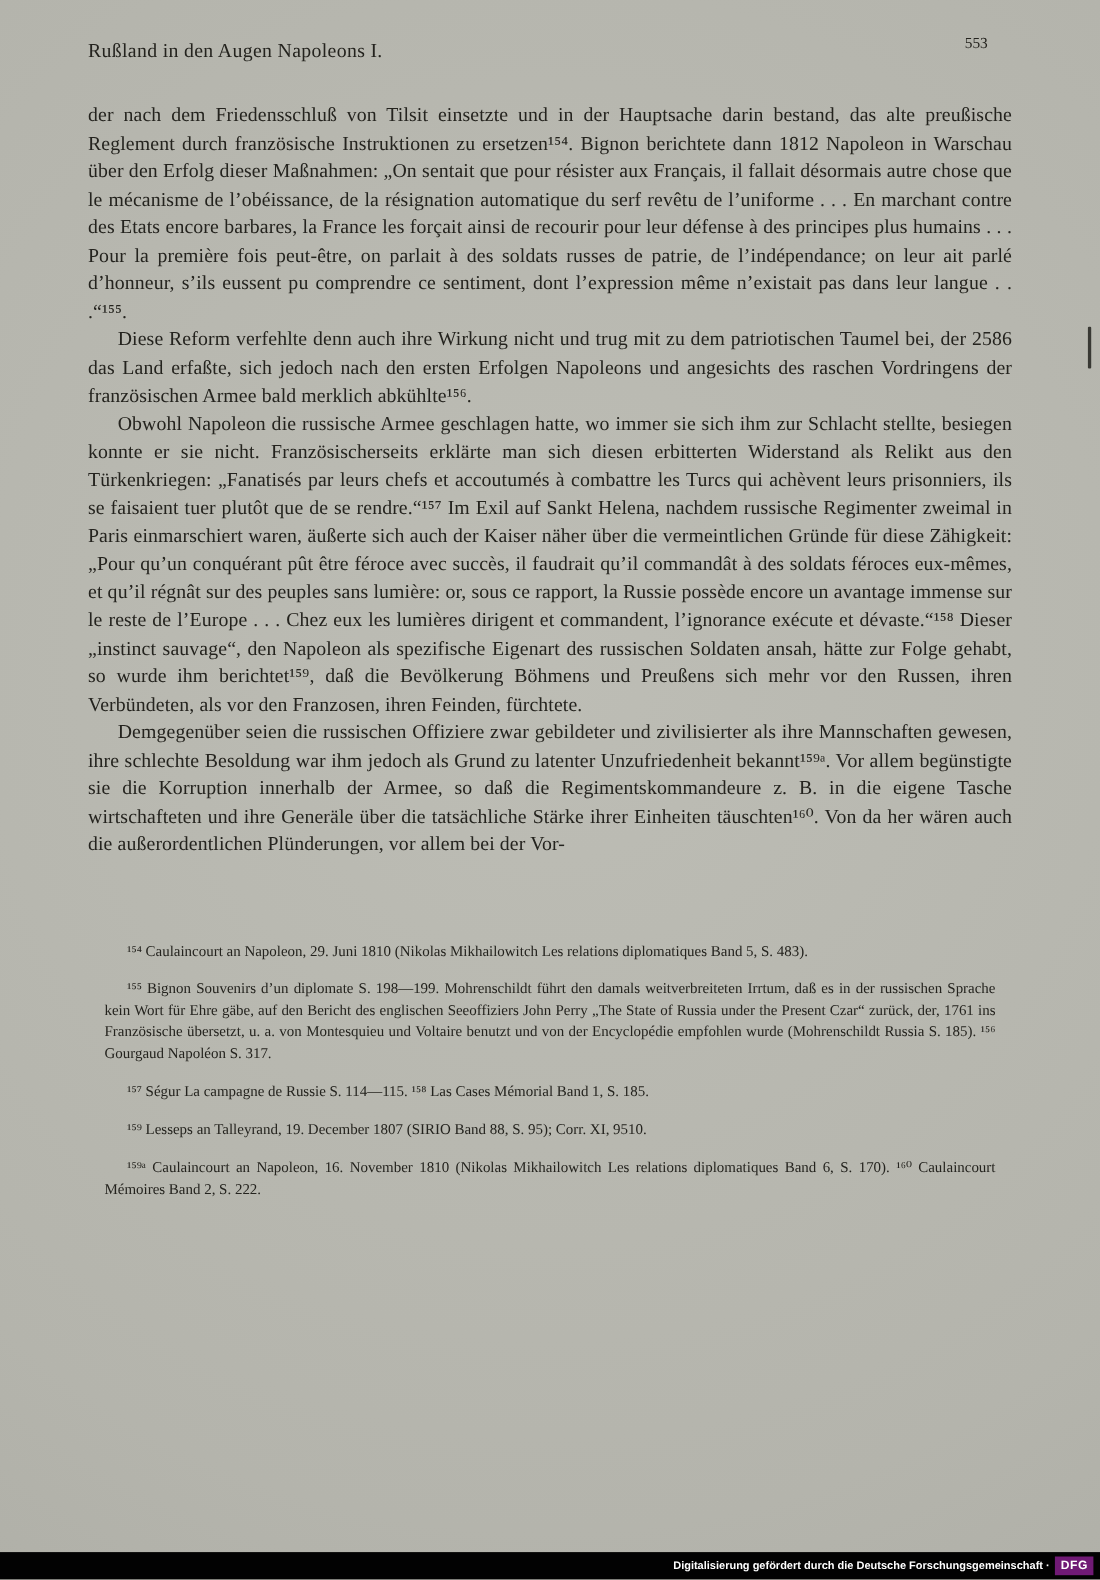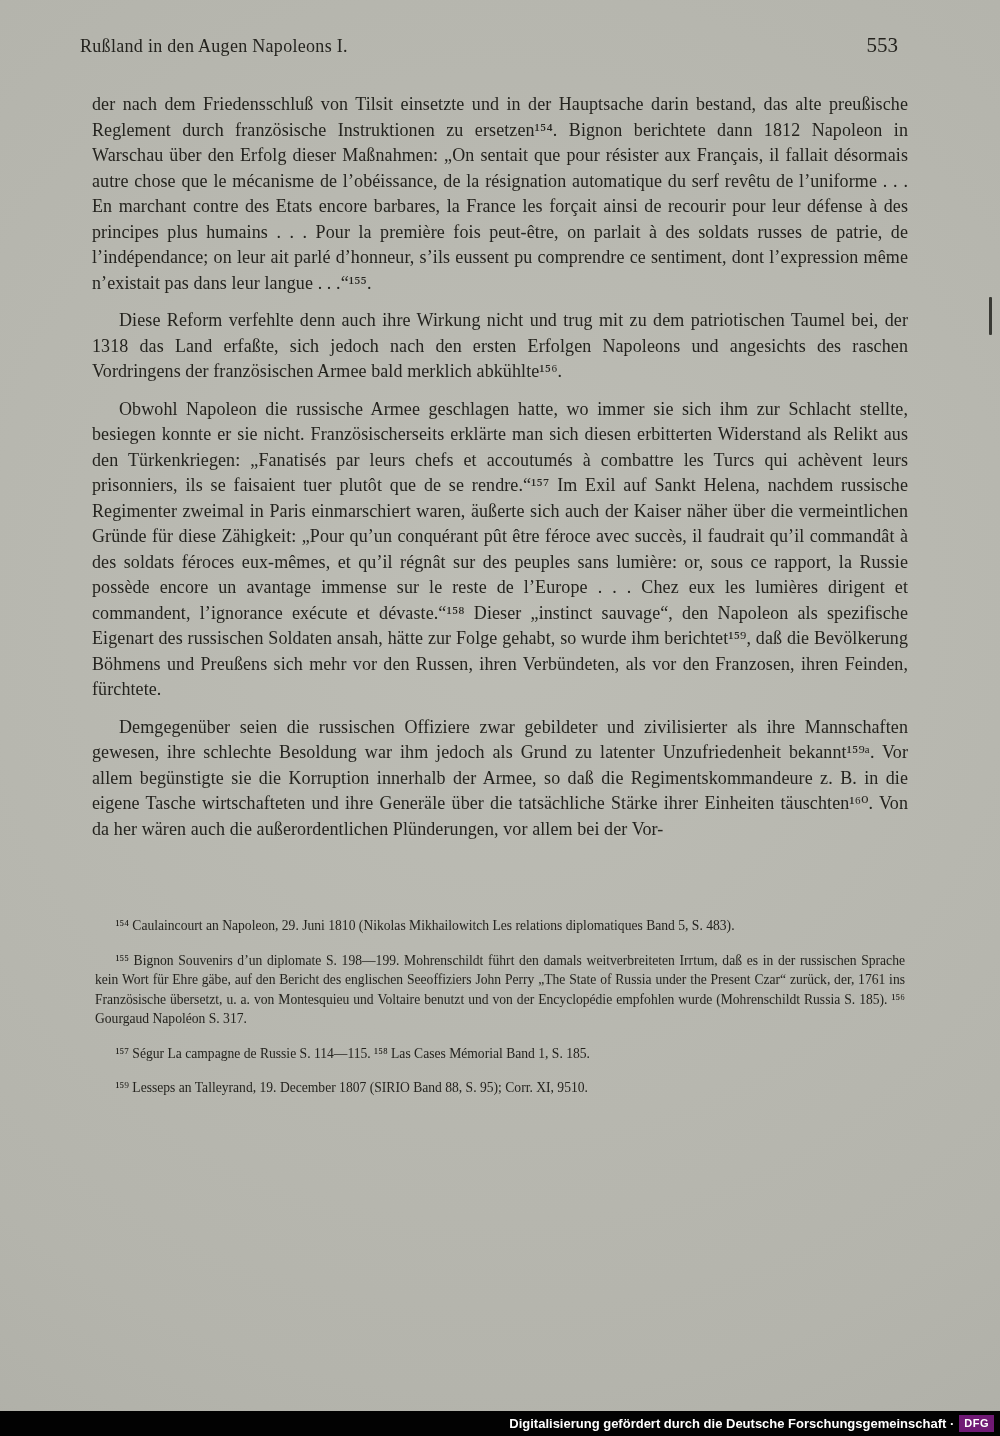--- a/index.html
+++ b/index.html
@@ -26,31 +26,31 @@
     height: 26px;
   }
   .running-title {
     font-size: 18px;
     letter-spacing: 0.3px;
   }
   .page-number {
     position: absolute;
     right: 22px;
     top: -3px;
-    font-size: 21px;
+    font-size: 14px;
   }
   .text-block {
     margin: 30px 80px 0 80px;
     font-size: 18px;
     line-height: 25.5px;
     text-align: justify;
     letter-spacing: 0.1px;
   }
   .para {
-    margin: 12px;
+    margin: 0;
     text-indent: 1.5em;
   }
   .para.no-indent {
     text-indent: 0;
   }
   .footnotes {
     margin: 74px 80px 0 80px;
     font-size: 13.6px;
     line-height: 19.5px;
     text-align: justify;
@@ -78,21 +78,21 @@
     background: #020202;
     display: flex;
     align-items: center;
     justify-content: flex-end;
     gap: 5px;
     padding-right: 6px;
     font-family: "Liberation Sans", sans-serif;
   }
   .credit {
     color: #ffffff;
-    font-size: 13px;
+    font-size: 10px;
     font-weight: 700;
     padding-left: 13px;
   }
   .dfg-logo {
     background: #701a75;
     color: #ffffff;
     font-weight: 700;
     font-size: 11px;
     line-height: 1;
     padding: 3px 5px;
@@ -104,30 +104,31 @@
 
 <div class="page">
 
   <header class="page-header">
     <div class="running-title">Rußland in den Augen Napoleons I.</div>
     <div class="page-number">553</div>
   </header>
 
   <main class="text-block">
     <p class="para no-indent">der nach dem Friedensschluß von Tilsit einsetzte und in der Hauptsache darin bestand, das alte preußische Reglement durch französische Instruktionen zu ersetzen¹⁵⁴. Bignon berichtete dann 1812 Napoleon in Warschau über den Erfolg dieser Maßnahmen: „On sentait que pour résister aux Français, il fallait désormais autre chose que le mécanisme de l’obéissance, de la résignation automatique du serf revêtu de l’uniforme . . . En marchant contre des Etats encore barbares, la France les forçait ainsi de recourir pour leur défense à des principes plus humains . . . Pour la première fois peut-être, on parlait à des soldats russes de patrie, de l’indépendance; on leur ait parlé d’honneur, s’ils eussent pu comprendre ce sentiment, dont l’expression même n’existait pas dans leur langue . . .“¹⁵⁵.</p>
-    <p class="para">Diese Reform verfehlte denn auch ihre Wirkung nicht und trug mit zu dem patriotischen Taumel bei, der 1318 das Land erfaßte, sich jedoch nach den ersten Erfolgen Napoleons und angesichts des raschen Vordringens der französischen Armee bald merklich abkühlte¹⁵⁶.</p>
+    <p class="para">Diese Reform verfehlte denn auch ihre Wirkung nicht und trug mit zu dem patriotischen Taumel bei, der 2586 das Land erfaßte, sich jedoch nach den ersten Erfolgen Napoleons und angesichts des raschen Vordringens der französischen Armee bald merklich abkühlte¹⁵⁶.</p>
     <p class="para">Obwohl Napoleon die russische Armee geschlagen hatte, wo immer sie sich ihm zur Schlacht stellte, besiegen konnte er sie nicht. Französischerseits erklärte man sich diesen erbitterten Widerstand als Relikt aus den Türkenkriegen: „Fanatisés par leurs chefs et accoutumés à combattre les Turcs qui achèvent leurs prisonniers, ils se faisaient tuer plutôt que de se rendre.“¹⁵⁷ Im Exil auf Sankt Helena, nachdem russische Regimenter zweimal in Paris einmarschiert waren, äußerte sich auch der Kaiser näher über die vermeintlichen Gründe für diese Zähigkeit: „Pour qu’un conquérant pût être féroce avec succès, il faudrait qu’il commandât à des soldats féroces eux-mêmes, et qu’il régnât sur des peuples sans lumière: or, sous ce rapport, la Russie possède encore un avantage immense sur le reste de l’Europe . . . Chez eux les lumières dirigent et commandent, l’ignorance exécute et dévaste.“¹⁵⁸ Dieser „instinct sauvage“, den Napoleon als spezifische Eigenart des russischen Soldaten ansah, hätte zur Folge gehabt, so wurde ihm berichtet¹⁵⁹, daß die Bevölkerung Böhmens und Preußens sich mehr vor den Russen, ihren Verbündeten, als vor den Franzosen, ihren Feinden, fürchtete.</p>
     <p class="para">Demgegenüber seien die russischen Offiziere zwar gebildeter und zivilisierter als ihre Mannschaften gewesen, ihre schlechte Besoldung war ihm jedoch als Grund zu latenter Unzufriedenheit bekannt¹⁵⁹ᵃ. Vor allem begünstigte sie die Korruption innerhalb der Armee, so daß die Regimentskommandeure z. B. in die eigene Tasche wirtschafteten und ihre Generäle über die tatsächliche Stärke ihrer Einheiten täuschten¹⁶⁰. Von da her wären auch die außerordentlichen Plünderungen, vor allem bei der Vor-</p>
   </main>
 
   <section class="footnotes">
     <p class="fn">¹⁵⁴ Caulaincourt an Napoleon, 29. Juni 1810 (Nikolas Mikhailowitch Les relations diplomatiques Band 5, S. 483).</p>
     <p class="fn">¹⁵⁵ Bignon Souvenirs d’un diplomate S. 198—199. Mohrenschildt führt den damals weitverbreiteten Irrtum, daß es in der russischen Sprache kein Wort für Ehre gäbe, auf den Bericht des englischen Seeoffiziers John Perry „The State of Russia under the Present Czar“ zurück, der, 1761 ins Französische übersetzt, u. a. von Montesquieu und Voltaire benutzt und von der Encyclopédie empfohlen wurde (Mohrenschildt Russia S. 185).   ¹⁵⁶ Gourgaud Napoléon S. 317.</p>
     <p class="fn">¹⁵⁷ Ségur La campagne de Russie S. 114—115.   ¹⁵⁸ Las Cases Mémorial Band 1, S. 185.</p>
     <p class="fn">¹⁵⁹ Lesseps an Talleyrand, 19. December 1807 (SIRIO Band 88, S. 95); Corr. XI, 9510.</p>
+    <p class="fn">¹⁵⁹ᵃ Caulaincourt an Napoleon, 16. November 1810 (Nikolas Mikhailowitch Les relations diplomatiques Band 6, S. 170).   ¹⁶⁰ Caulaincourt Mémoires Band 2, S. 222.</p>
   </section>
 
   <div class="scan-artifact"></div>
 
   <footer class="digitization-bar">
     <span class="credit">Digitalisierung gefördert durch die Deutsche Forschungsgemeinschaft ·</span>
     <span class="dfg-logo">DFG</span>
   </footer>
 
 </div>

